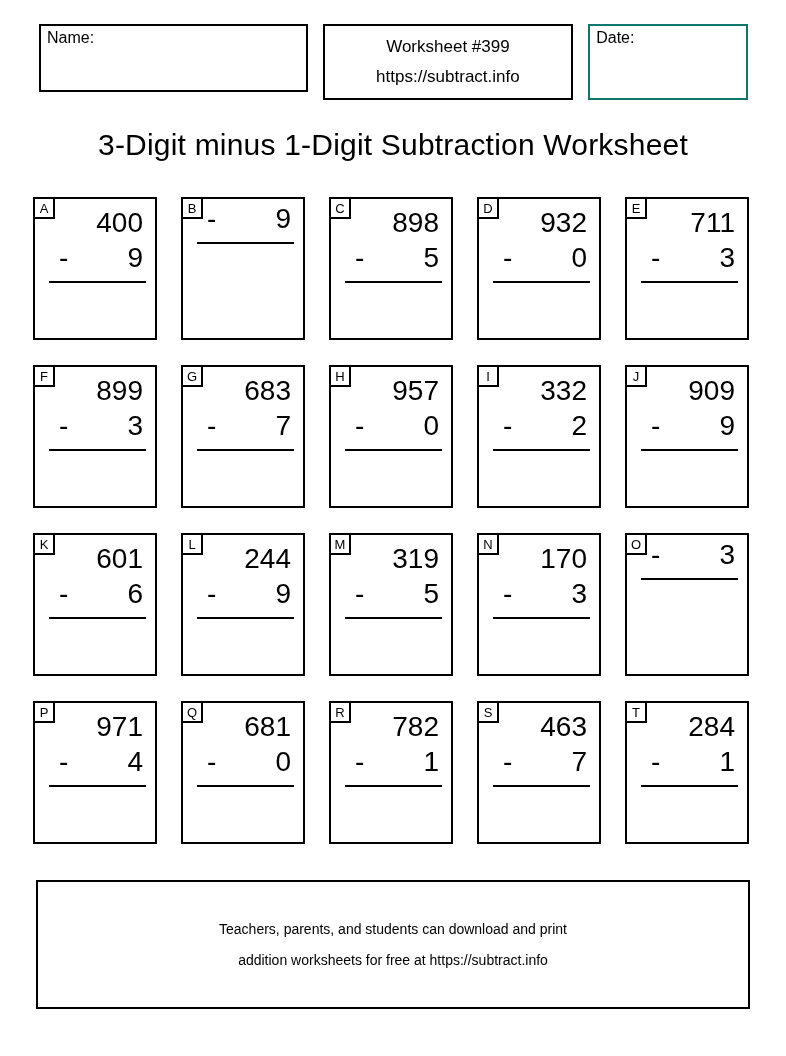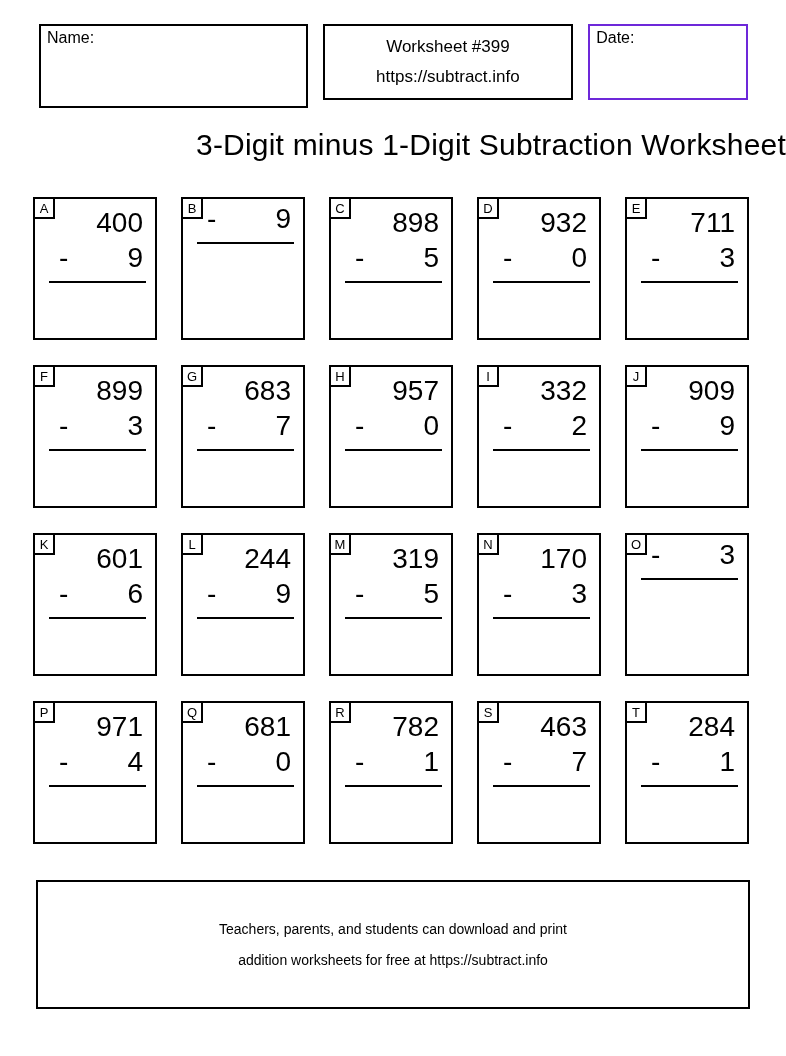--- a/index.html
+++ b/index.html
@@ -22,21 +22,21 @@
   .header-row {
     position: absolute;
     top: 24px;
     left: 39px;
     width: 709px;
     display: flex;
     align-items: flex-start;
   }
   .name-box {
     width: 269px;
-    height: 84px;
+    height: 68px;
     border: 2px solid #000;
     padding: 3px 6px;
     font-size: 16px;
   }
   .worksheet-box {
     width: 251px;
     height: 76px;
     margin-left: 15px;
     border: 2px solid #000;
     display: flex;
@@ -44,32 +44,32 @@
     justify-content: center;
     align-items: center;
     text-align: center;
     font-size: 17px;
     line-height: 1.75;
   }
   .date-box {
     width: 160px;
     height: 76px;
     margin-left: 15px;
-    border: 2px solid #6d28d9;
+    border: 2px solid #0f766e;
     padding: 3px 6px;
     font-size: 16px;
   }
 
   
   .title {
     position: absolute;
     top: 128px;
     left: 0;
     width: 786px;
-    text-align: right;
+    text-align: center;
     font-size: 30px;
     letter-spacing: 0.2px;
   }
 
   
   .grid {
     position: absolute;
     top: 197px;
     left: 33px;
     width: 716px;

